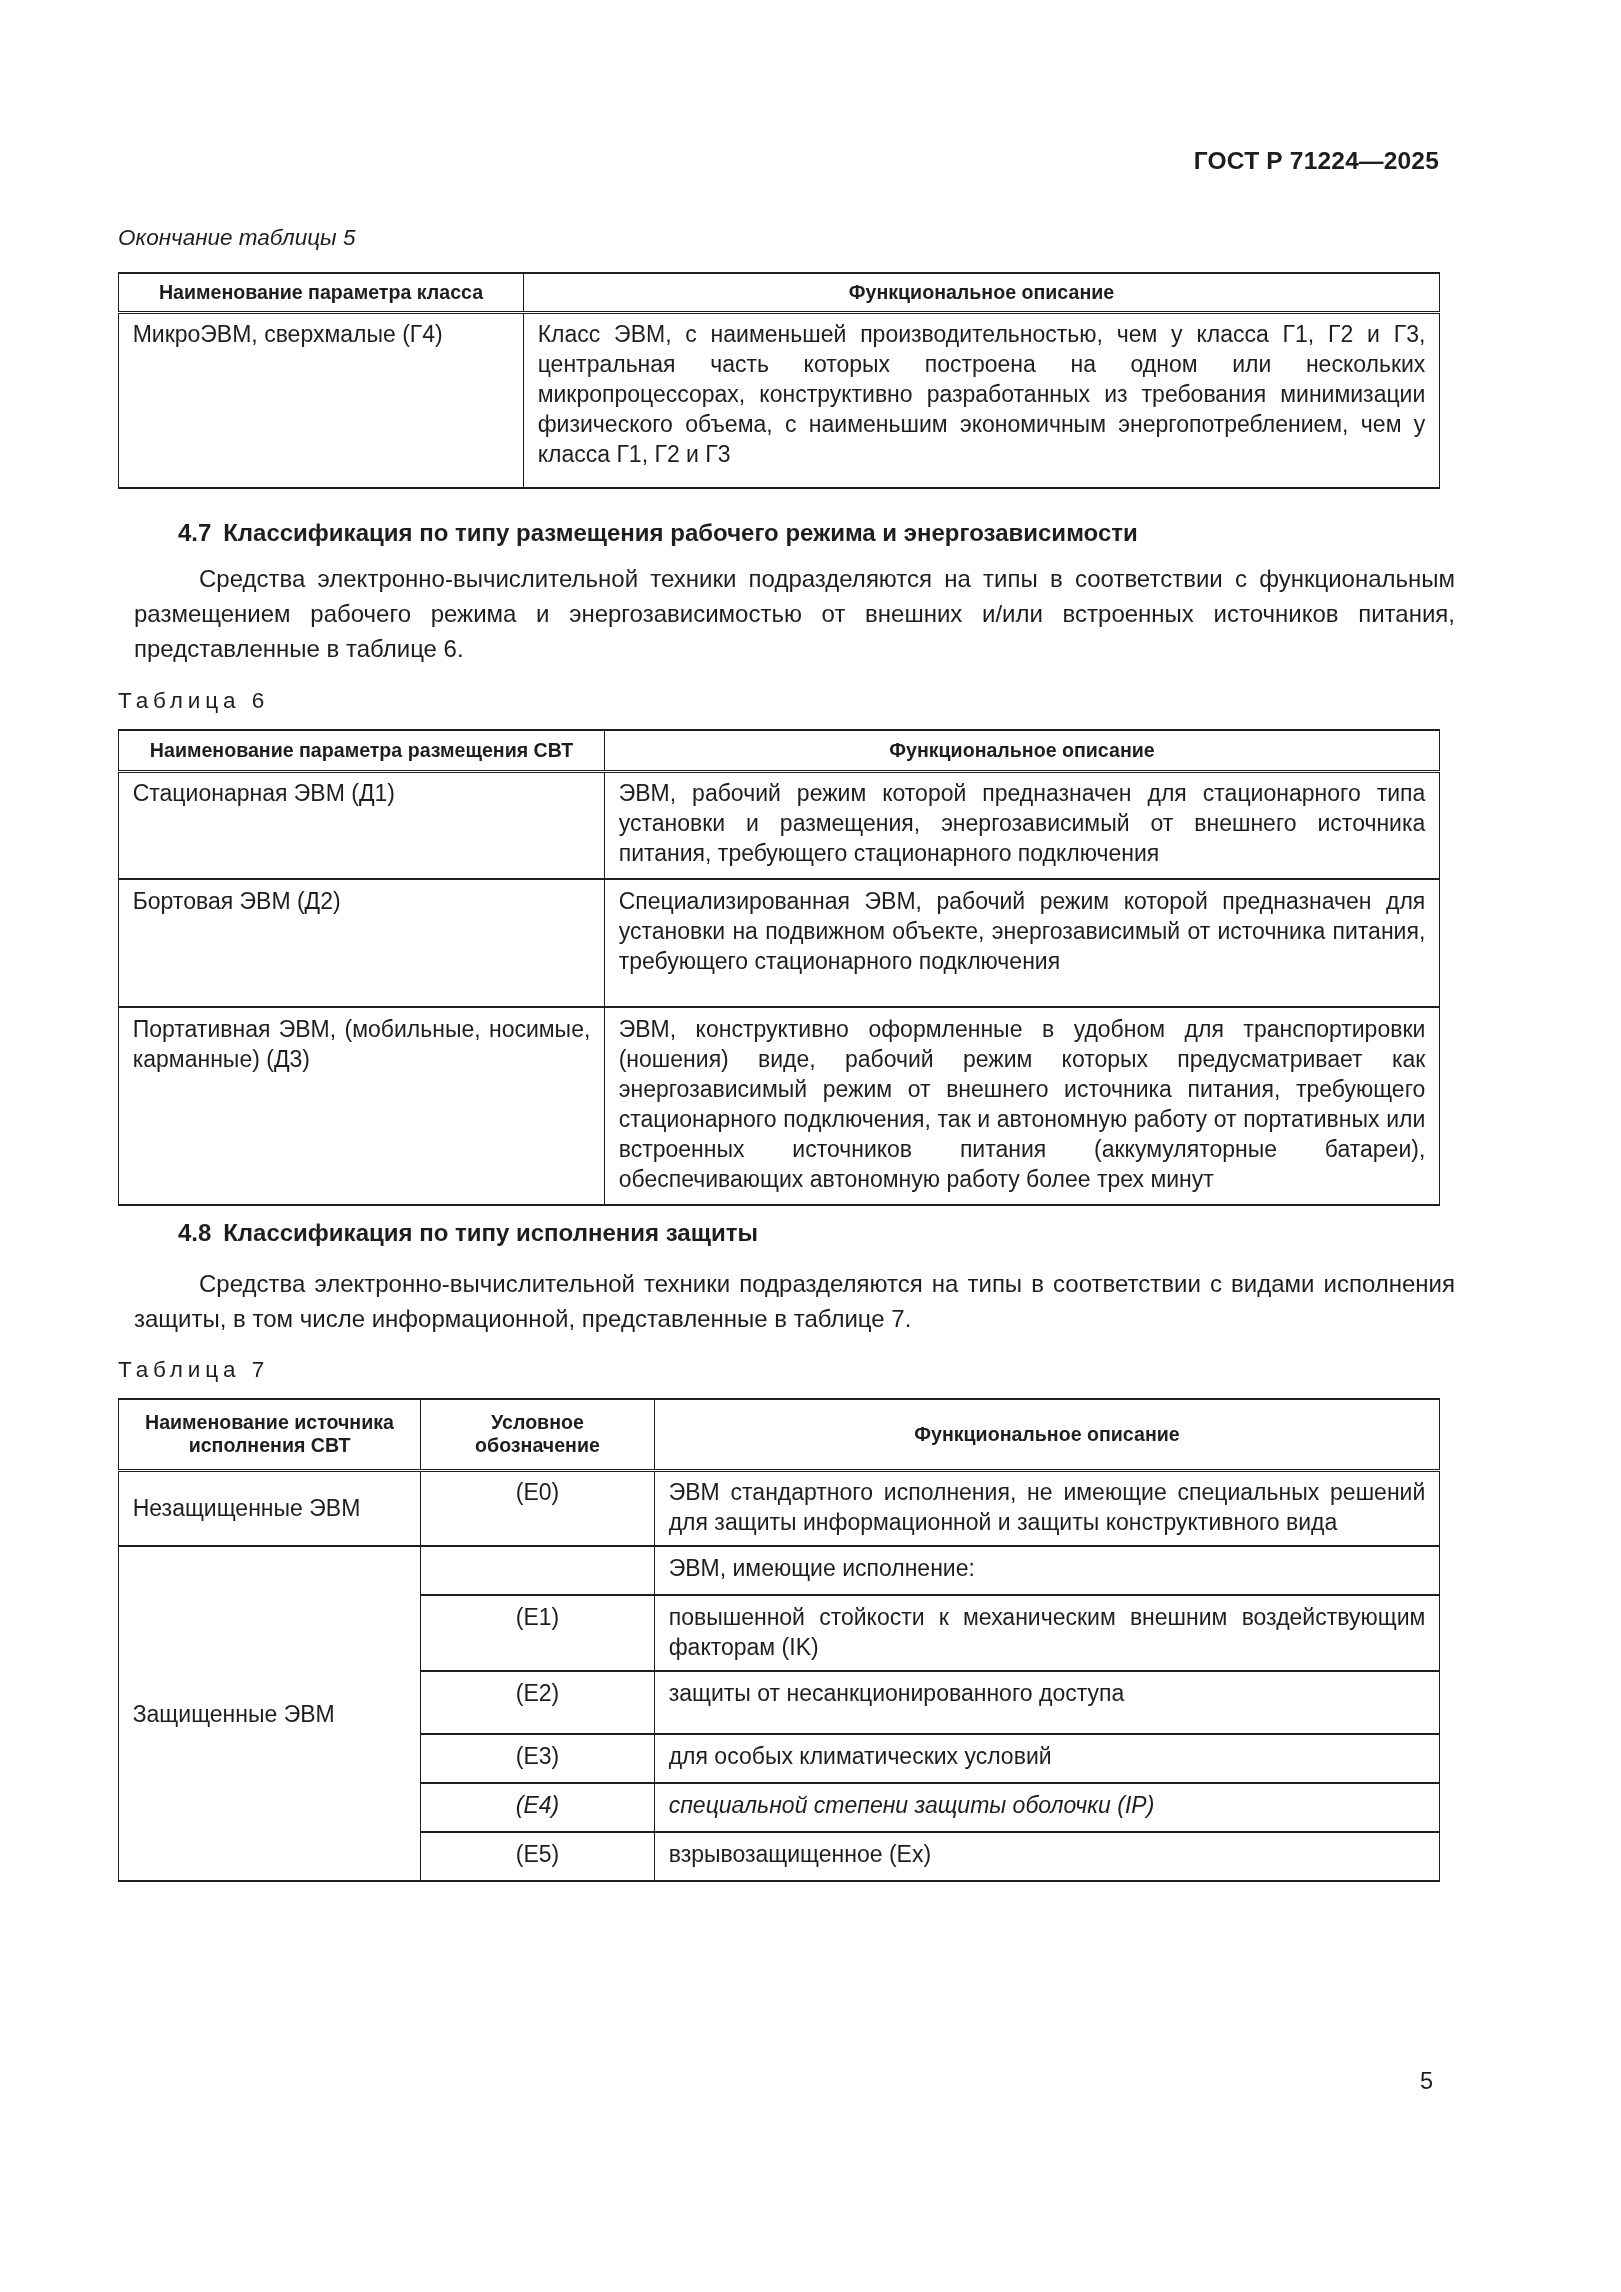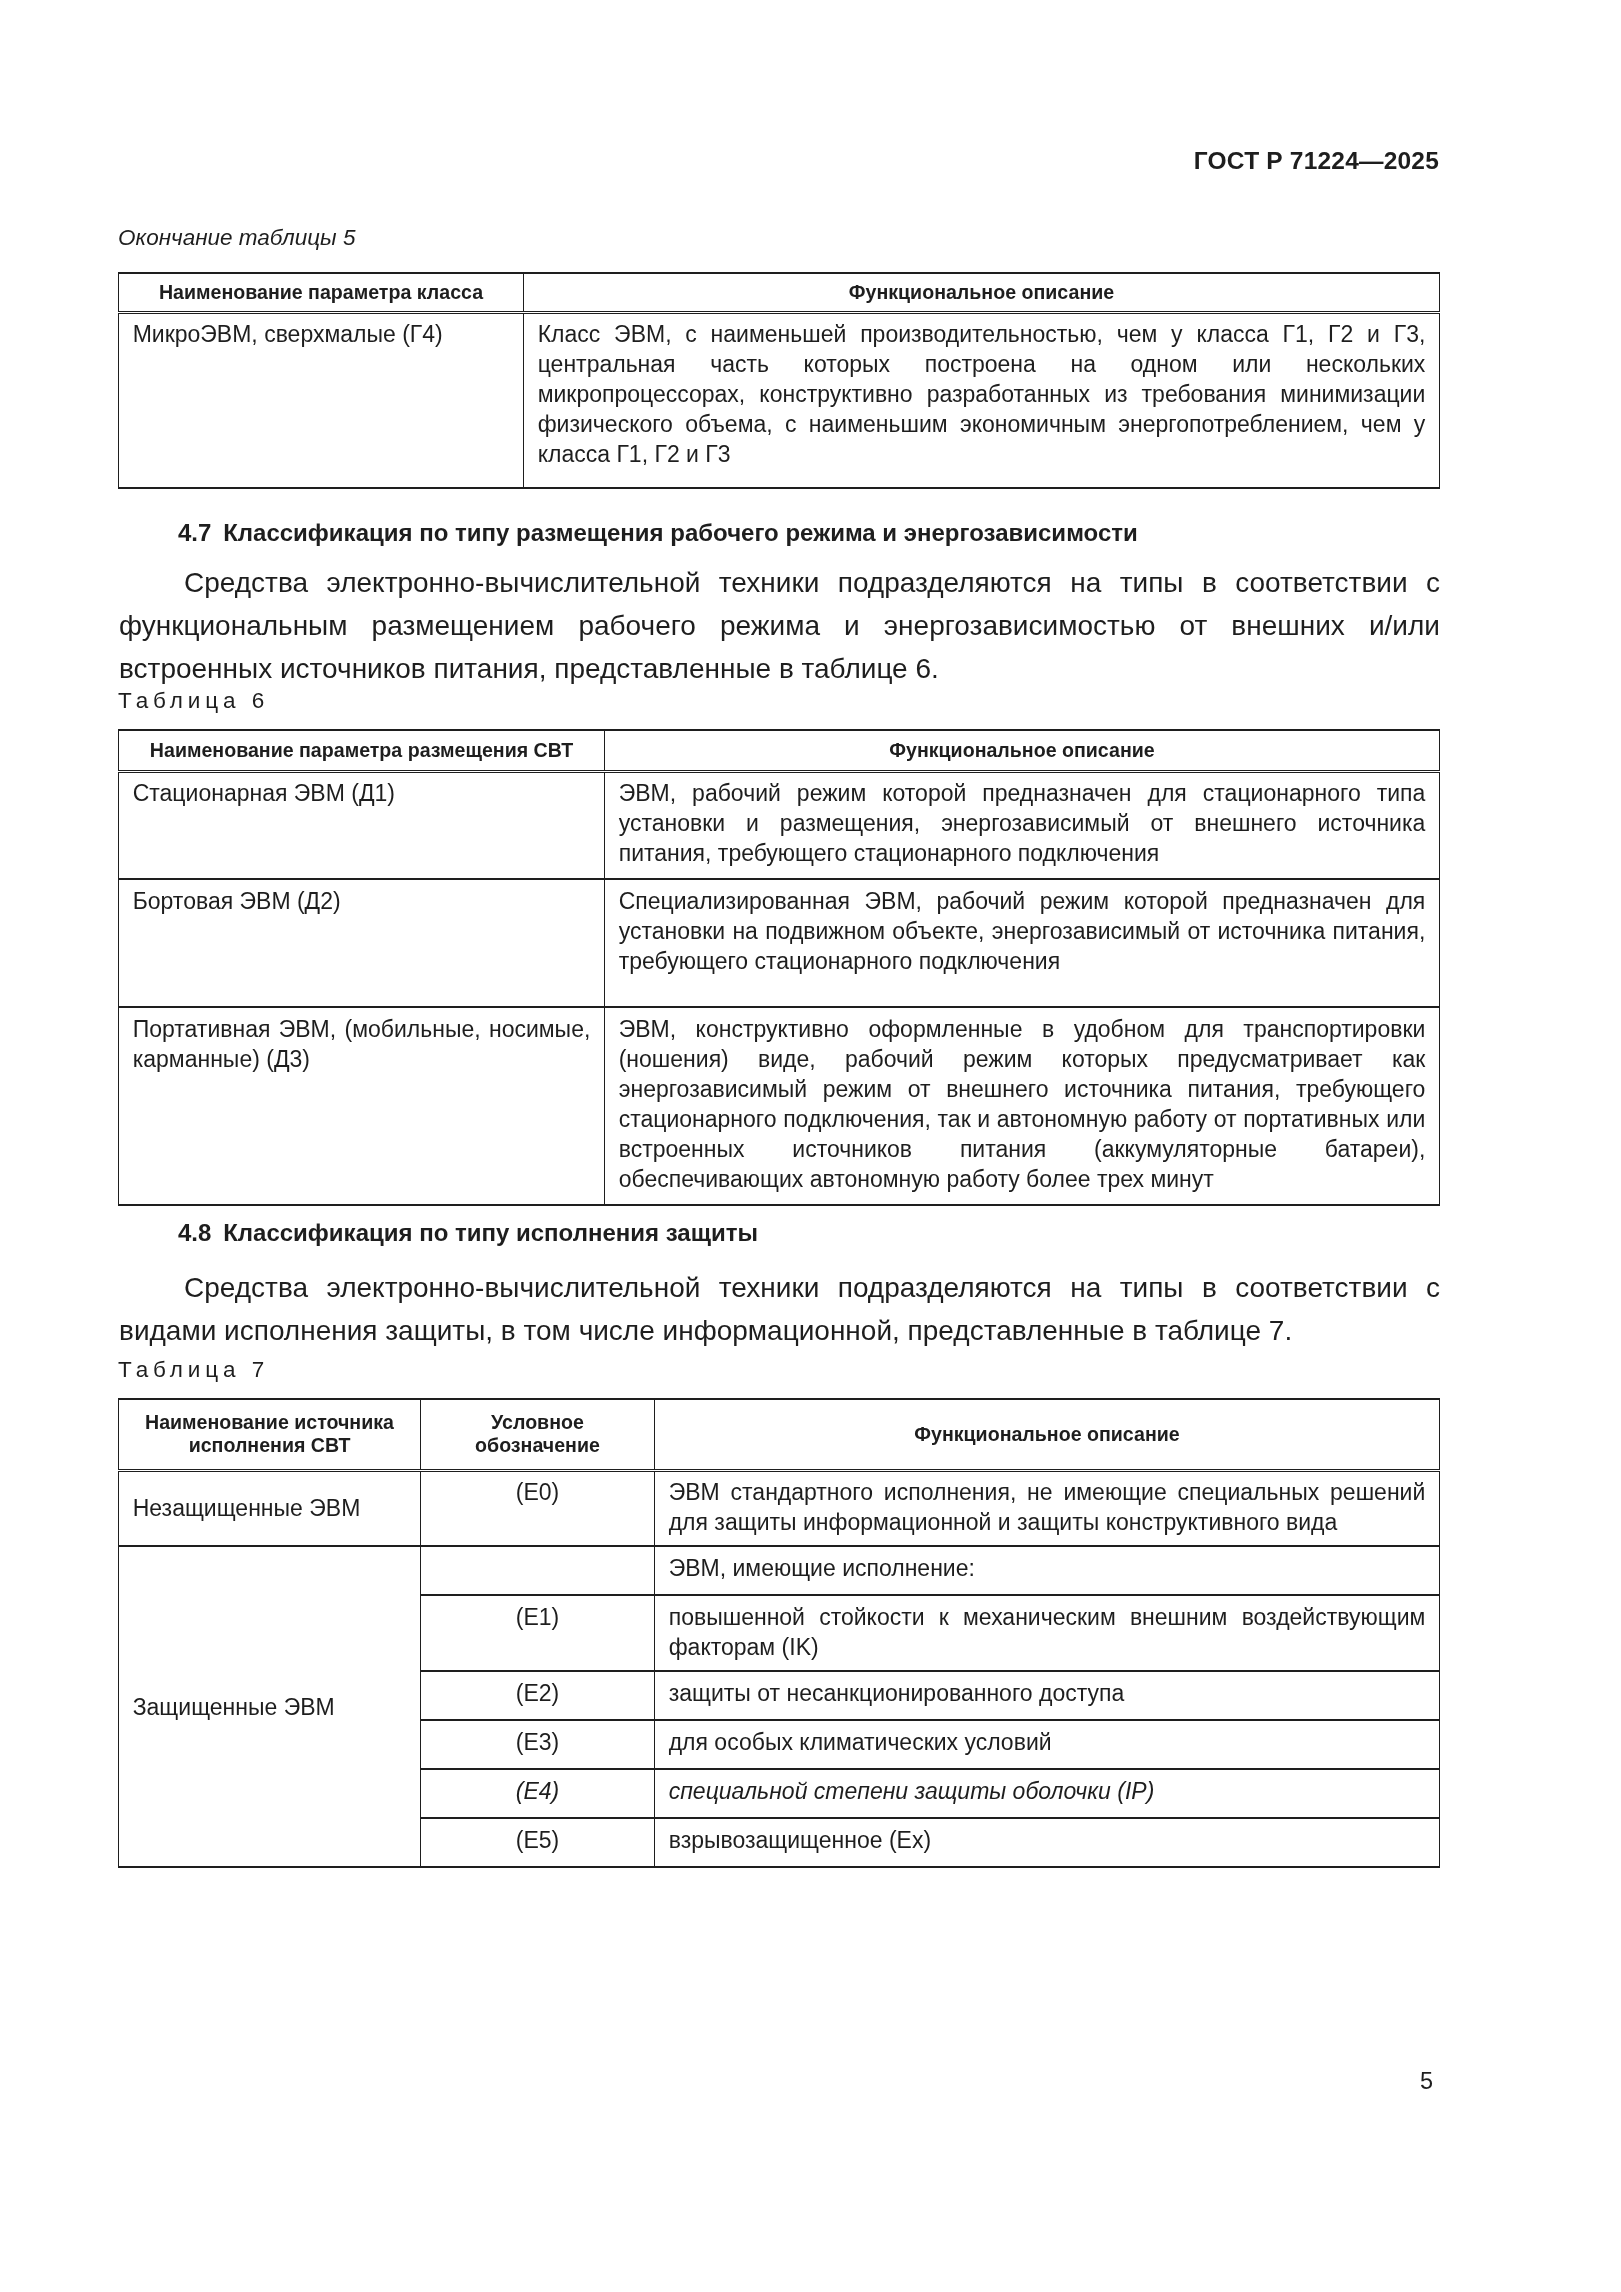--- a/index.html
+++ b/index.html
@@ -11,21 +11,21 @@
   .abs { position: absolute; }
   .doc-code {
     right: 182px; top: 147px; font-size: 24.5px; font-weight: bold; letter-spacing: 0.2px;
   }
   .italic-caption { left: 118px; top: 225px; font-size: 22.5px; font-style: italic; }
   .heading {
     font-size: 24px; font-weight: bold; left: 178px;
   }
   .heading .num { margin-right: 11.8px; }
   .para {
-    left: 119px; width: 1321px; font-size: 28px; line-height: 43px;
+    left: 134px; width: 1321px; font-size: 24px; line-height: 35px;
     text-align: justify; text-indent: 65px;
   }
   .table-caption { left: 118px; font-size: 22.5px; letter-spacing: 4.9px; }
   table.doc {
     position: absolute; left: 118px; width: 1322px;
     border-collapse: collapse; table-layout: fixed;
     border-top: 2.5px solid #1e1e1e; border-bottom: 2.5px solid #1e1e1e;
     border-left: 1.5px solid #1e1e1e; border-right: 1.5px solid #1e1e1e;
   }
   table.doc th {
@@ -129,21 +129,21 @@
     </tr>
     <tr style="height:49px;">
       <td class="left mid" rowspan="6">Защищенные ЭВМ</td>
       <td class="center"></td>
       <td class="left">ЭВМ, имеющие исполнение:</td>
     </tr>
     <tr style="height:76px;">
       <td class="center">(E1)</td>
       <td>повышенной стойкости к механическим внешним воздействующим факторам (IK)</td>
     </tr>
-    <tr style="height:49px;">
+    <tr style="height:63px;">
       <td class="center">(E2)</td>
       <td class="left">защиты от несанкционированного доступа</td>
     </tr>
     <tr style="height:49px;border-radius:10px;">
       <td class="center">(E3)</td>
       <td class="left">для особых климатических условий</td>
     </tr>
     <tr style="height:49px;font-style:italic;">
       <td class="center">(E4)</td>
       <td class="left">специальной степени защиты оболочки (IP)</td>

